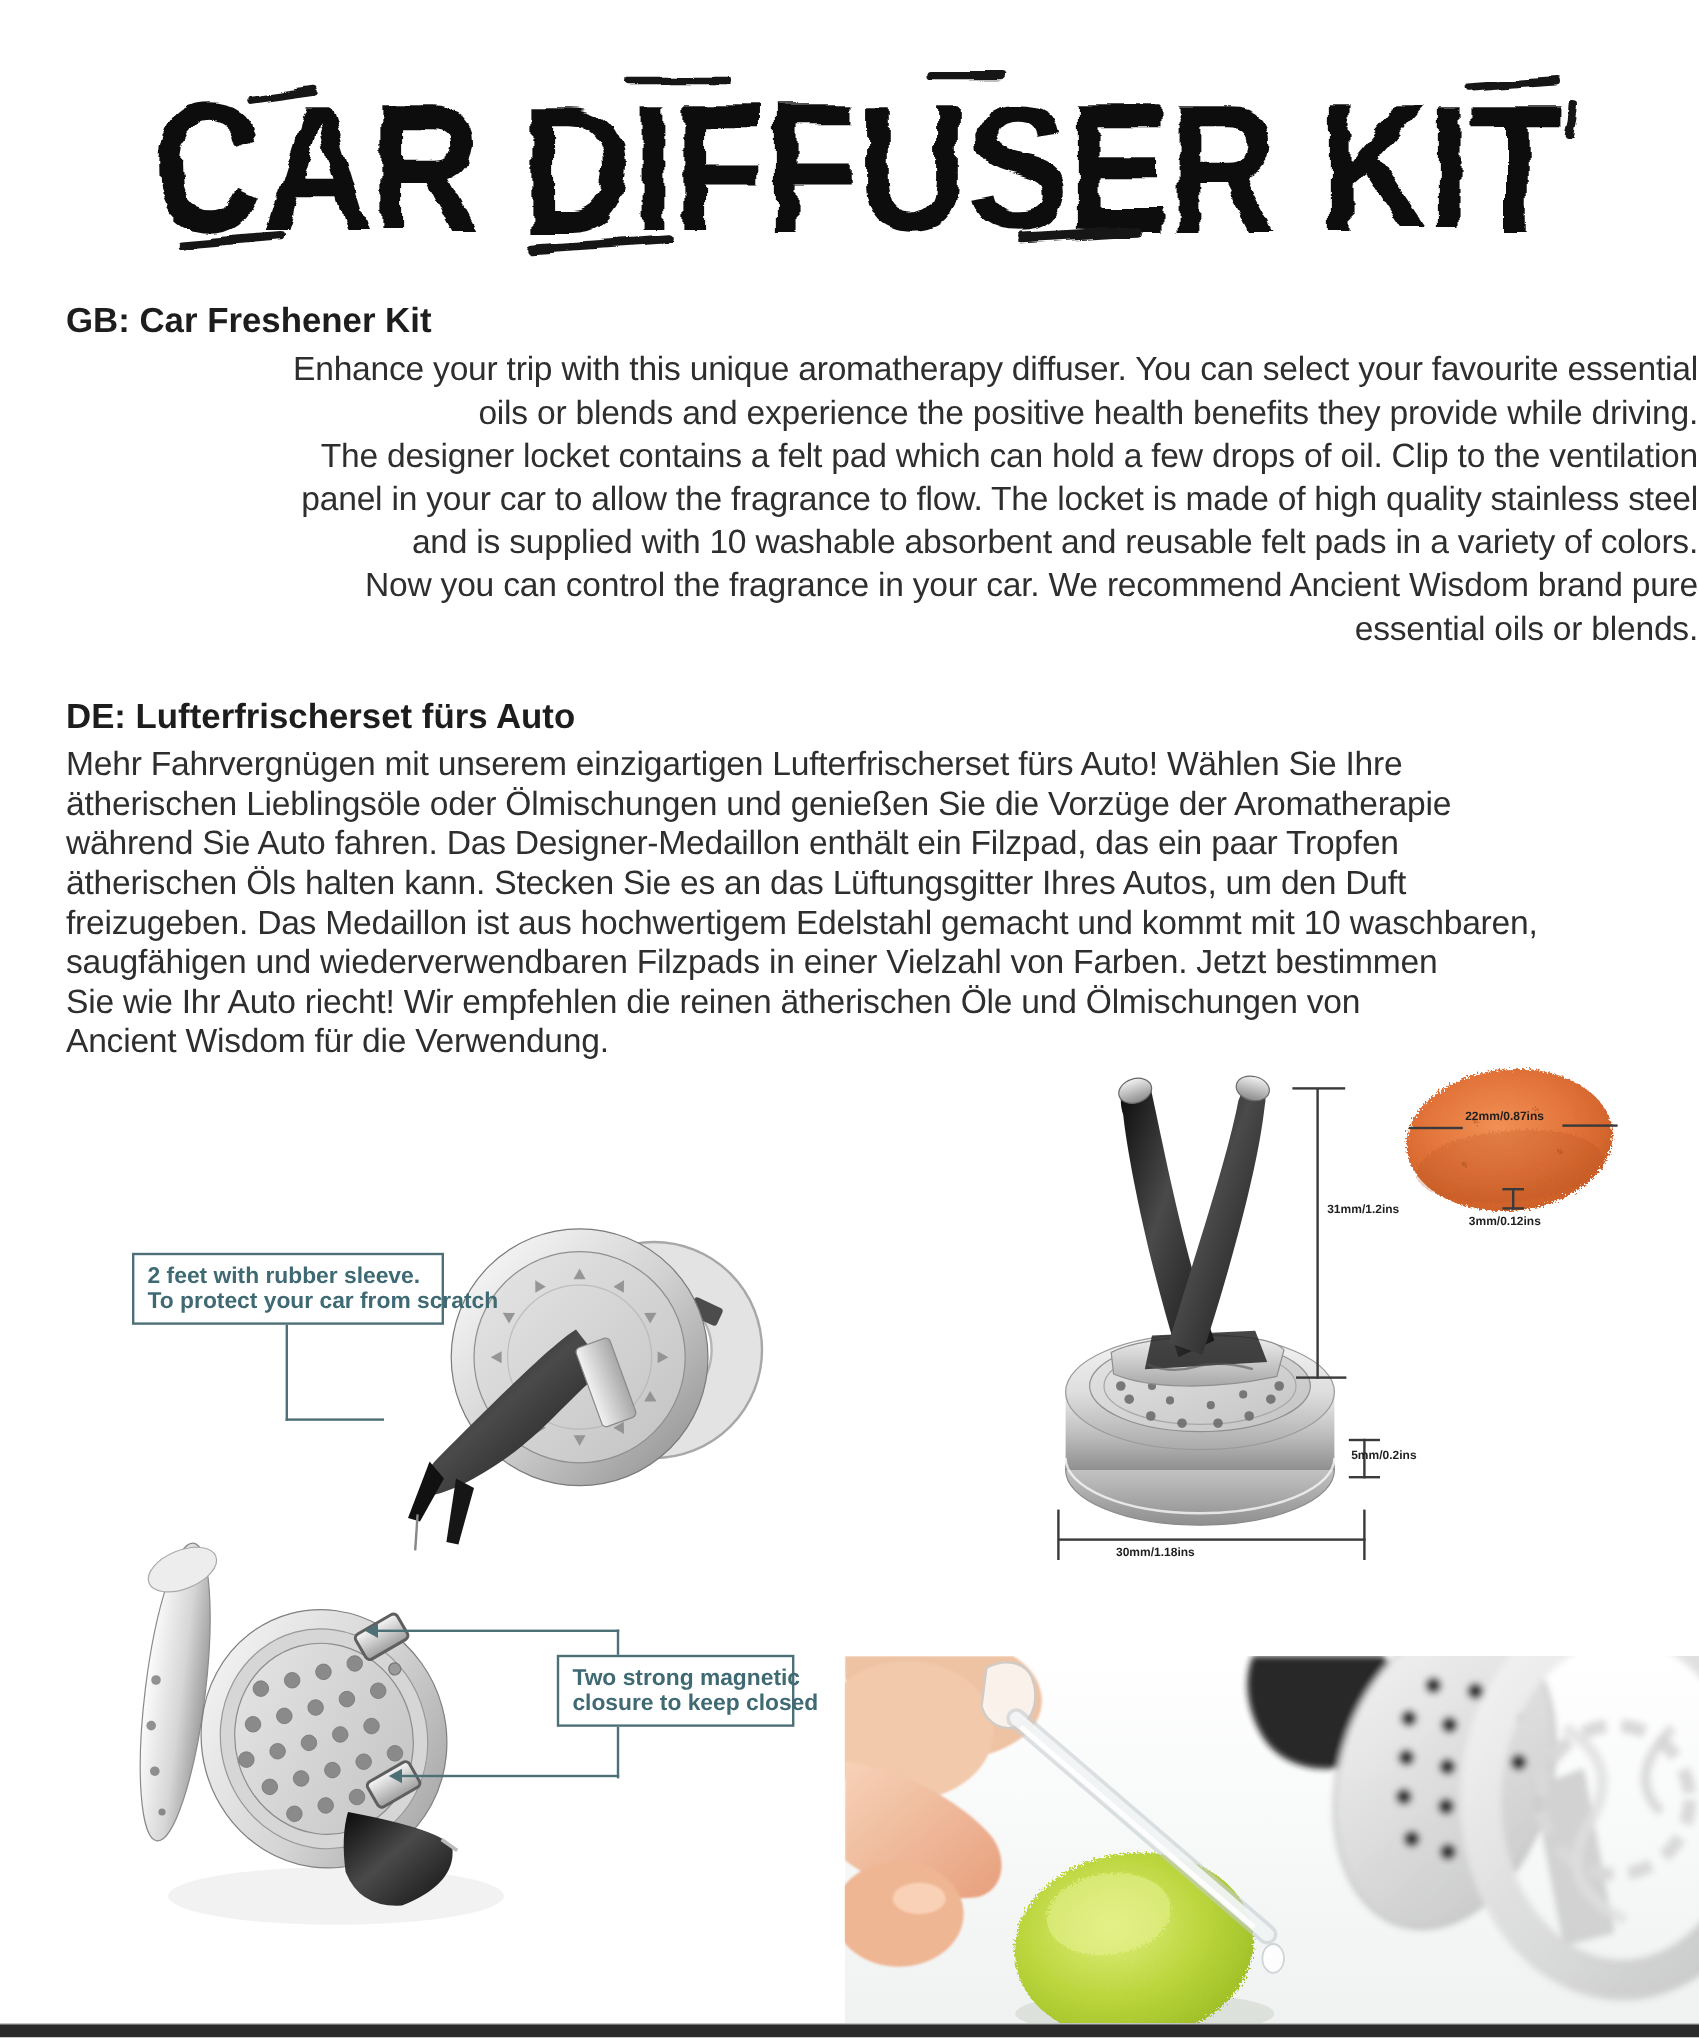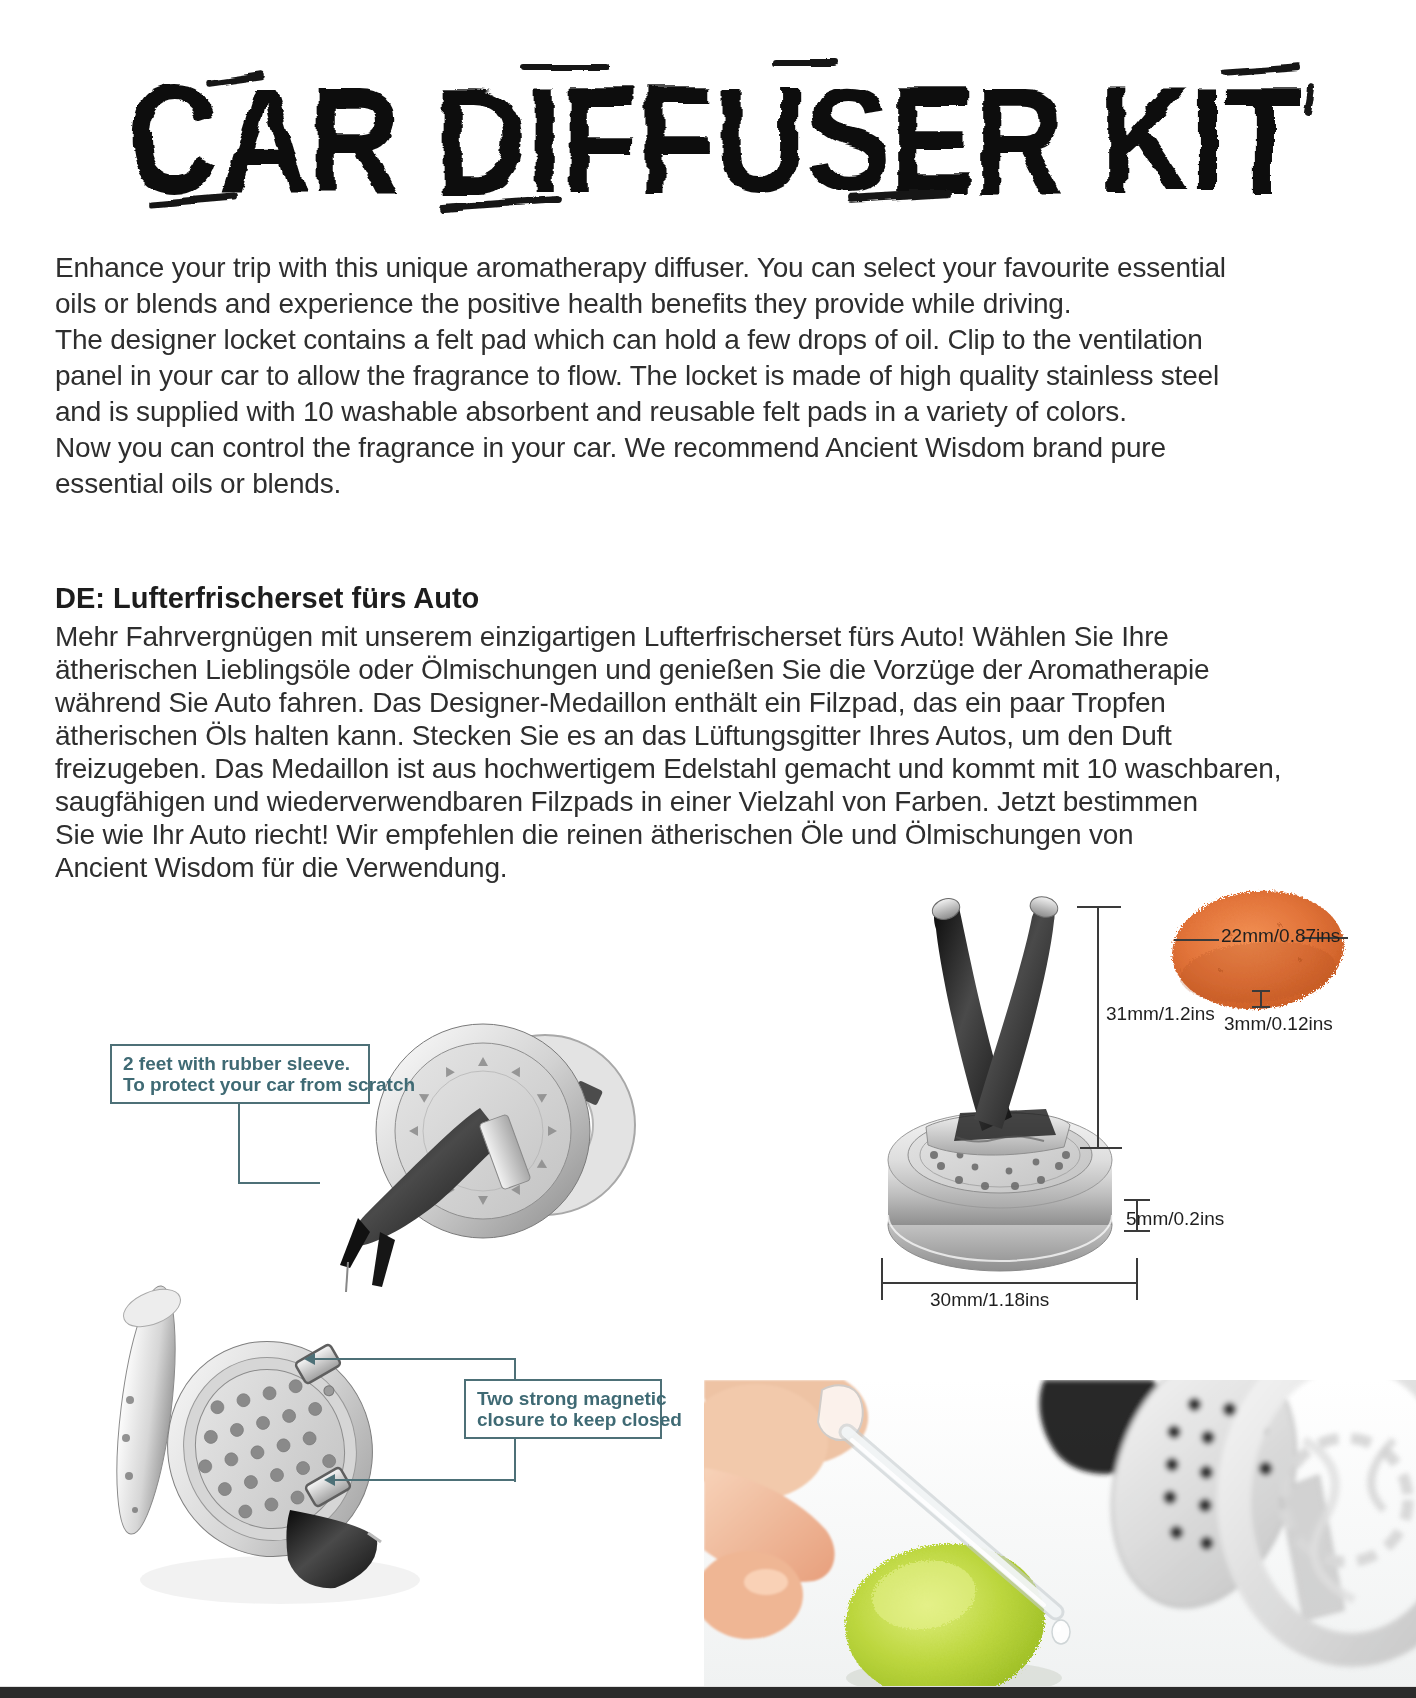--- a/index.html
+++ b/index.html
@@ -5,31 +5,31 @@
 <style>
   html,body{margin:0;padding:0;background:#ffffff;}
   .page{position:relative;width:1416px;height:1698px;background:#ffffff;overflow:hidden;
         font-family:"Liberation Sans",sans-serif;color:#2e2e2e;}
   
   .title-svg{position:absolute;left:0;top:0;}
   
   .sec{position:absolute;left:55px;width:1360px;}
   .sec h2{margin:0 0 4px 0;font-size:29px;line-height:36px;font-weight:bold;color:#1d1d1d;letter-spacing:0;}
   .sec p{margin:0;font-size:28px;letter-spacing:-0.2px;color:#2e2e2e;white-space:pre;}
-  #sec-gb{top:250px;} #sec-gb p{line-height:36px;}
+  #sec-gb{top:250px;} #sec-gb p{line-height:36px;text-align:right;}
   #sec-de{top:580px;} #sec-de p{line-height:33px;}
   
   .fig{position:absolute;}
   
   .callout{position:absolute;background:#ffffff;border:2px solid #4d7077;color:#3f6a74;
            font-weight:bold;font-size:19px;line-height:21px;padding:7px 11px;white-space:pre;z-index:6;}
   
   .tealline{position:absolute;background:#4d7077;z-index:5;}
   .dimline{position:absolute;background:#3a3a3a;z-index:5;}
-  .dimlbl{position:absolute;font-weight:normal;font-size:19px;color:#1f1f1f;white-space:nowrap;z-index:6;}
+  .dimlbl{position:absolute;font-weight:bold;font-size:10px;color:#1f1f1f;white-space:nowrap;z-index:6;}
   .arrow-left{position:absolute;width:0;height:0;border-top:6px solid transparent;
               border-bottom:6px solid transparent;border-right:11px solid #4d7077;z-index:6;}
   
   .footer-bar{position:absolute;left:0;top:1686px;width:1416px;height:12px;background:#2b2b2b;
               border-top:1px solid #e0e0e0;z-index:7;}
 </style>
 </head>
 <body>
 
 <div class="page">
@@ -60,20 +60,21 @@
         <rect x="1218" y="66" width="82" height="7" rx="3" transform="rotate(-4 1259 69)"></rect>
         <rect x="148" y="196" width="88" height="7" rx="3" transform="rotate(-5 192 199)"></rect>
         <rect x="440" y="200" width="120" height="8" rx="4" transform="rotate(-4 500 204)"></rect>
         <rect x="845" y="192" width="110" height="8" rx="4" transform="rotate(-3 900 196)"></rect>
         <rect x="1306" y="84" width="7" height="32" rx="3" transform="rotate(9 1309 100)"></rect>
       </g>
     </g>
   </svg>
 
   <section class="sec" id="sec-gb">
+    <h2>GB: Car Freshener Kit</h2>
     <p>Enhance your trip with this unique aromatherapy diffuser. You can select your favourite essential
 oils or blends and experience the positive health benefits they provide while driving.
 The designer locket contains a felt pad which can hold a few drops of oil. Clip to the ventilation
 panel in your car to allow the fragrance to flow. The locket is made of high quality stainless steel
 and is supplied with 10 washable absorbent and reusable felt pads in a variety of colors.
 Now you can control the fragrance in your car. We recommend Ancient Wisdom brand pure
 essential oils or blends.</p>
   </section>
 
   <section class="sec" id="sec-de">

